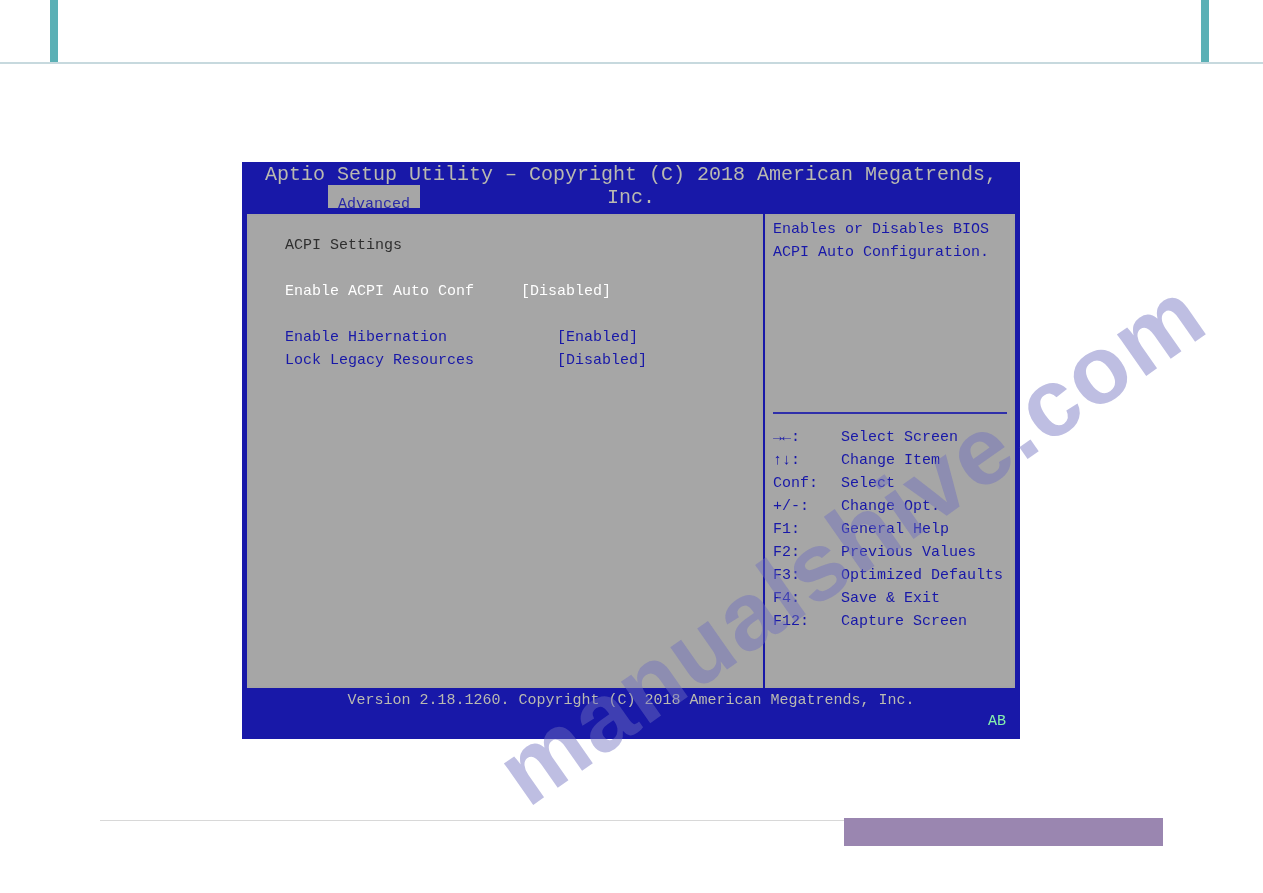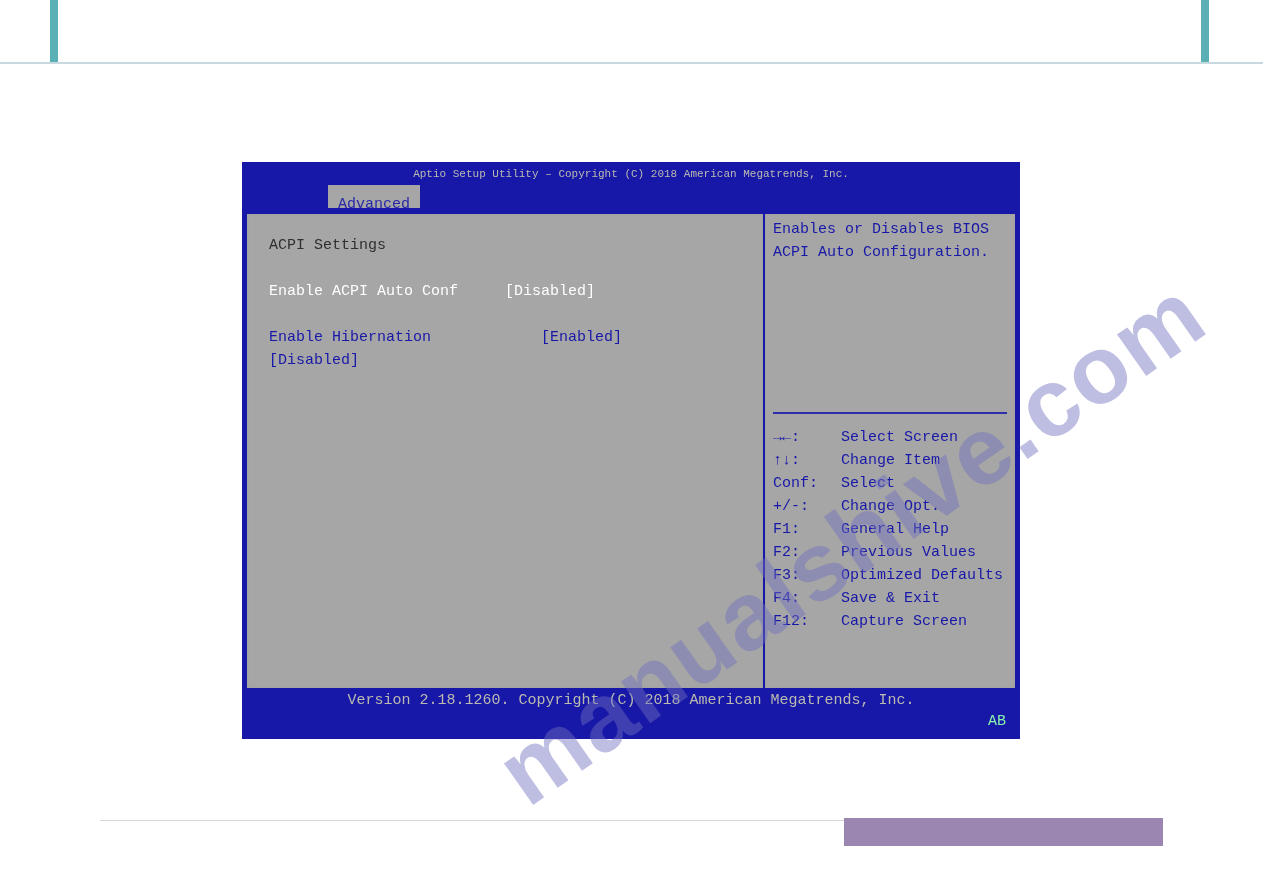--- a/index.html
+++ b/index.html
@@ -53,21 +53,21 @@
     background: #1818a8;
     font-size: 15px;
     line-height: 23px;
     letter-spacing: 0;
   }
   .bios-title-row {
     color: #babab0;
     text-align: center;
     height: 23px;
     padding-top: 1px;
-    font-size: 11px;
+    font-size: 20px;
   }
   .bios-tab-row {
     height: 23px;
     position: relative;
   }
   .tab-bg {
     position: absolute;
     left: 86px;
     top: 0;
     height: 23px;
@@ -85,21 +85,21 @@
   .panel-border {
     border: 2px solid #a4a4a4;
   }
   .left-panel {
     position: absolute;
     top: 6px;
     left: 0;
     width: 516px;
     height: 474px;
     background: #a6a6a6;
-    padding: 18px 20px;
+    padding: 18px 36px;
   }
   .right-panel {
     position: absolute;
     top: 6px;
     right: 0;
     width: 250px;
     height: 474px;
     background: #a6a6a6;
     color: #1818a8;
     padding: 2px 6px 18px 6px;
@@ -209,20 +209,21 @@
       <div class="sel-row">
         <span class="col-label">Enable ACPI Auto Conf</span>
         <span class="col-value">[Disabled]</span>
       </div>
       <div style="height:23px"></div>
       <div class="row">
         <span class="col-label">Enable Hibernation</span>
         <span class="col-value">[Enabled]</span>
       </div>
       <div class="row">
+        <span class="col-label">Lock Legacy Resources</span>
         <span class="col-value">[Disabled]</span>
       </div>
     </div>
 
     <div class="right-panel panel-border">
       <div class="desc">Enables or Disables BIOS ACPI Auto Configuration.</div>
       <div class="right-sep"></div>
       <div class="help-line">
         <span class="help-key">→←:</span>
         <span>Select Screen</span>

